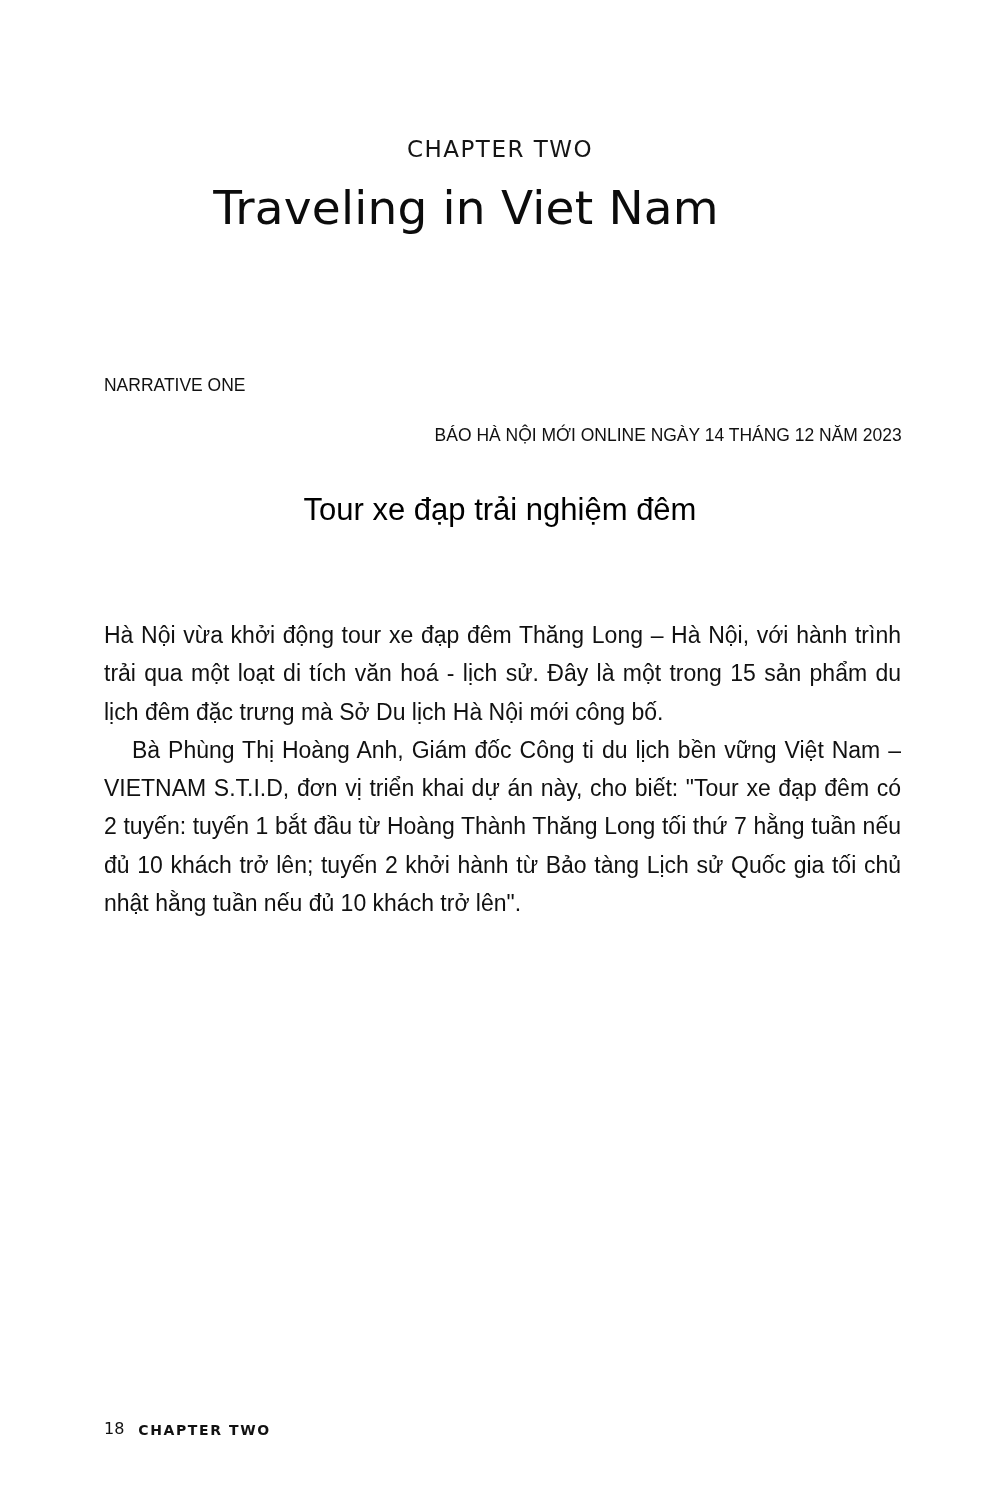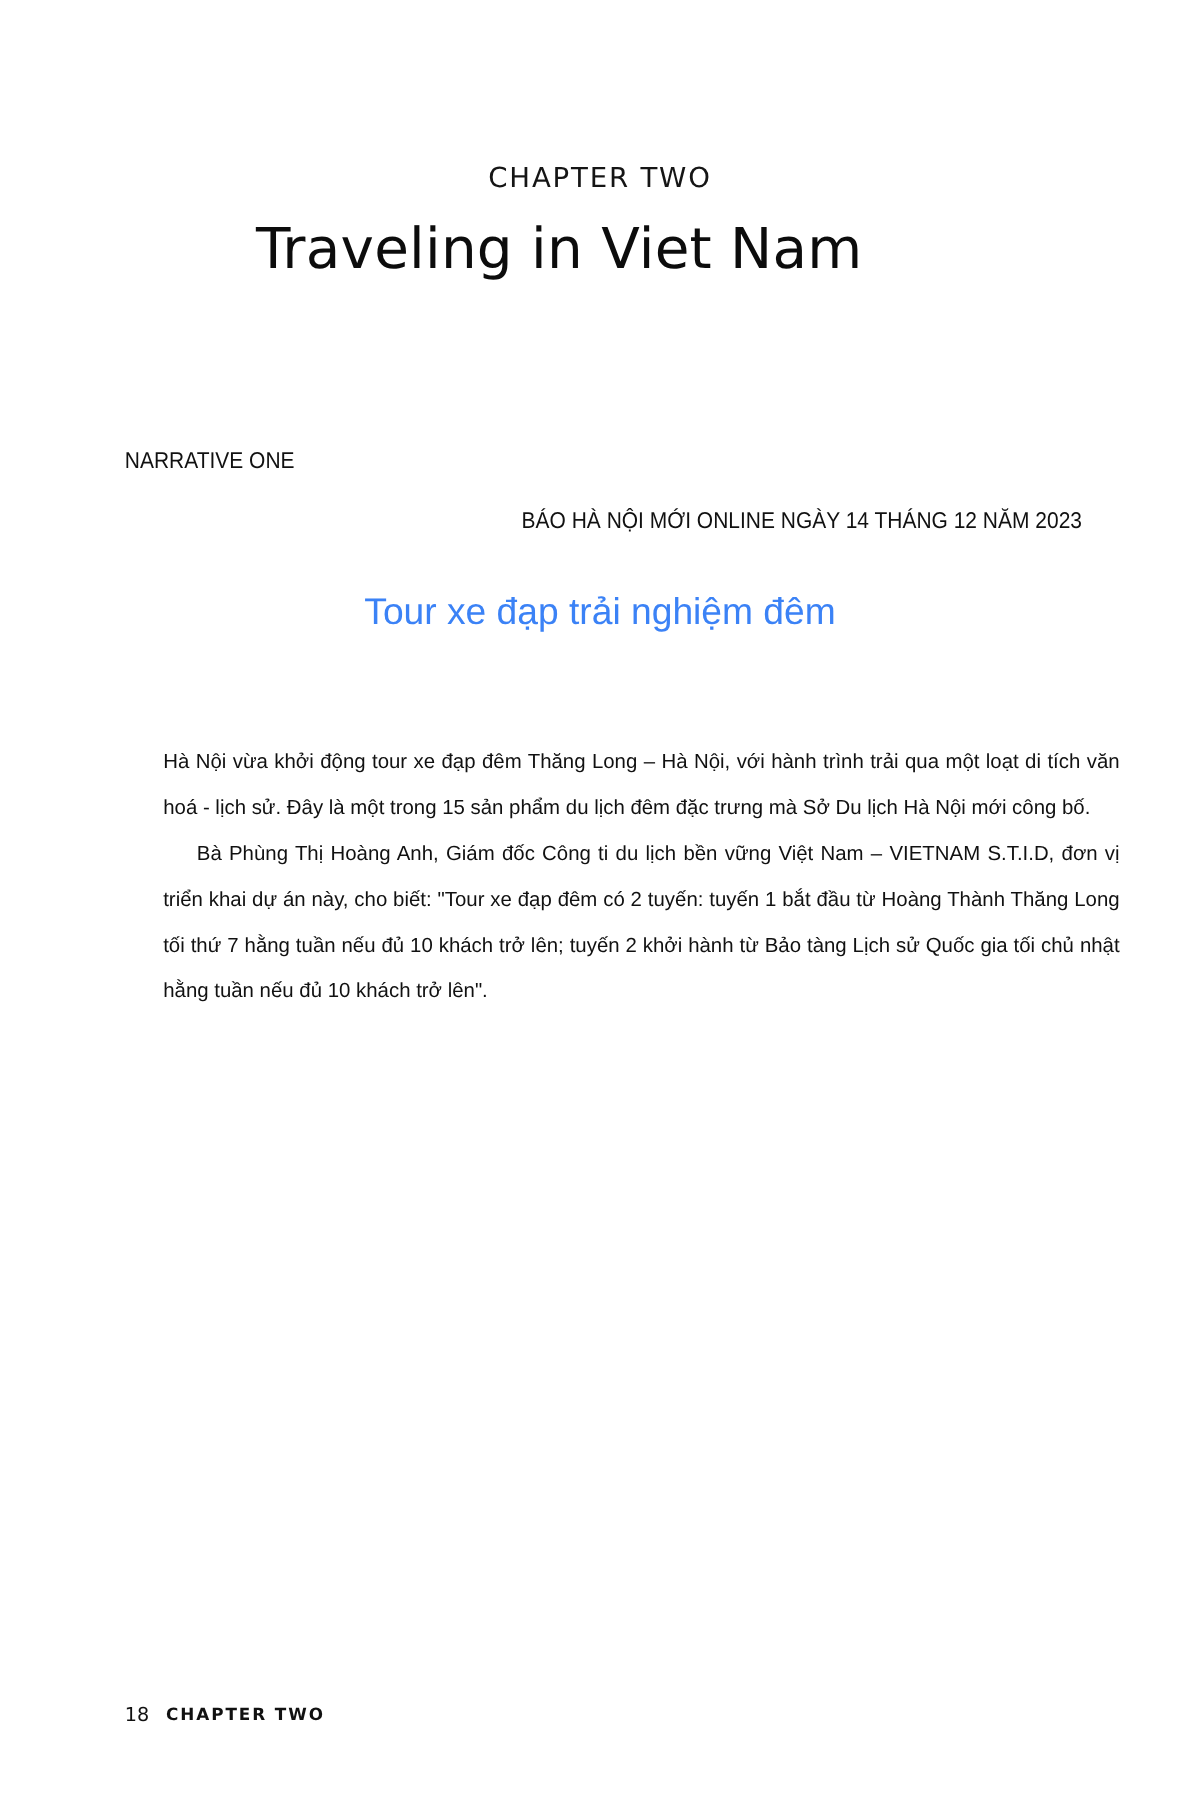--- a/index.html
+++ b/index.html
@@ -60,49 +60,48 @@
     }
     .article-title {
       position: absolute;
       top: 488px;
       left: 0;
       width: 1000px;
       text-align: center;
       font-family: "Liberation Sans", sans-serif;
       font-size: 31px;
       line-height: 44px;
-      color: #3b82f6;
+      color: #000000;
     }
     .article-title span {
       display: block;
     }
     .article-body {
       position: absolute;
       top: 616px;
       left: 104px;
       width: 797px;
       font-family: "Liberation Sans", sans-serif;
-      font-size: 17px;
+      font-size: 23px;
       line-height: 38.3px;
       color: #111111;
       text-align: justify;
-      margin-left: 32px;
     }
     .article-body p {
       margin: 0;
     }
     .article-body p.indent {
       text-indent: 28px;
     }
     .folio {
       position: absolute;
       top: 1419px;
       left: 104px;
       display: flex;
-      align-items: center;
+      align-items: flex-end;
       gap: 14px;
       font-family: "DejaVu Sans", sans-serif;
       color: #111111;
     }
     .folio .page-number {
       font-size: 16px;
     }
     .folio .running-head {
       font-size: 14px;
       font-weight: bold;

